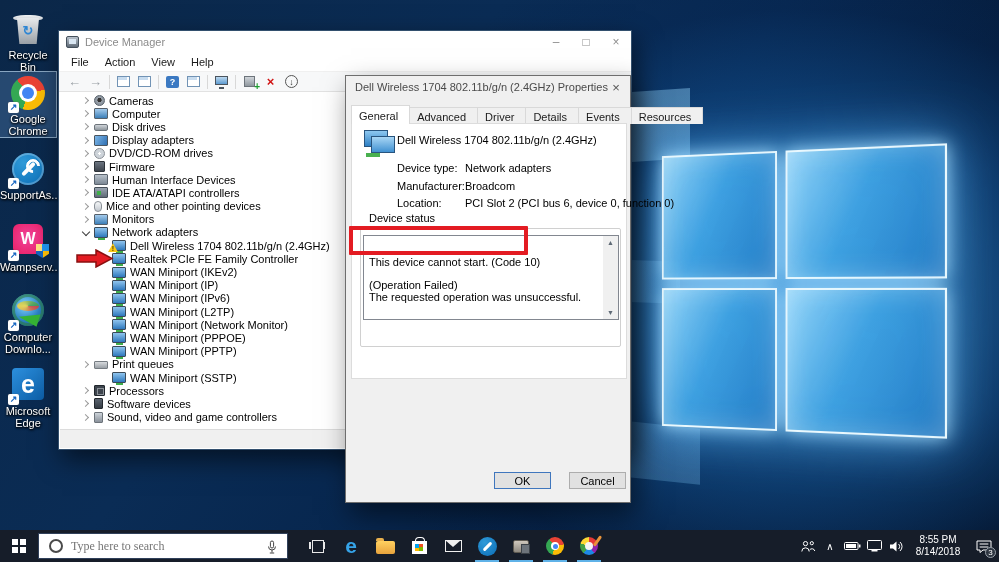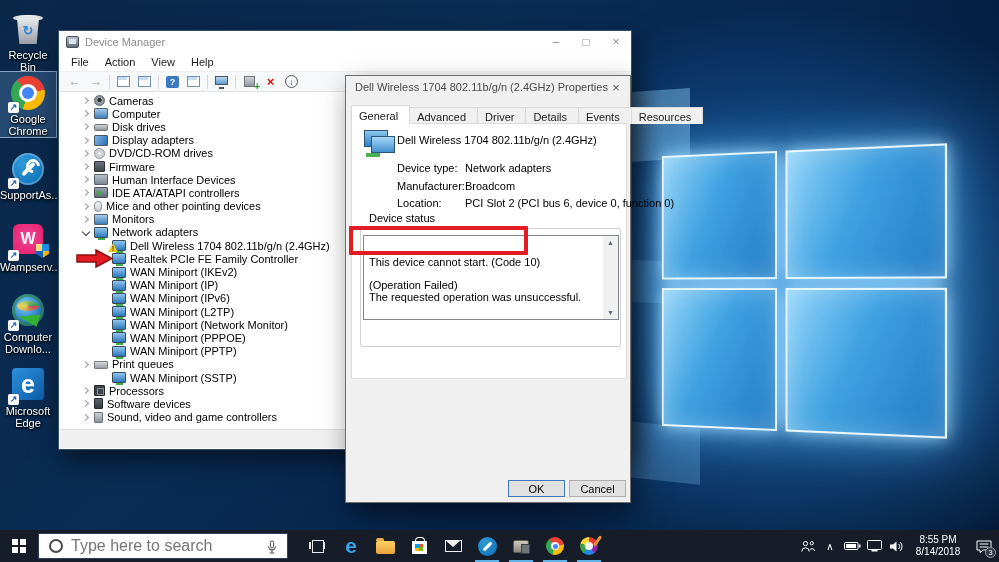--- a/index.html
+++ b/index.html
@@ -108,34 +108,34 @@
 .devname{position:absolute;left:45px;top:10px;font-size:11px;color:#000}
 .frow{position:absolute;left:45px;font-size:11px;color:#000;display:flex}
 .frow .fl{width:68px}
 .frow .fv{white-space:nowrap}
 .group{position:absolute;left:8px;top:104px;width:261px;height:119px;border:1px solid #d0d0d0;border-radius:2px}
 .grouplab{position:absolute;left:14px;top:88px;font-size:11px;color:#000;background:#fff;padding:0 3px;z-index:2}
 .statusbox{position:absolute;left:11px;top:111px;width:256px;height:85px;background:#fff;border:1px solid #828790}
 .statusbox .txt{position:absolute;left:5px;top:21px;right:18px;font-size:11px;line-height:11.5px;color:#000}
 .sscroll{position:absolute;right:0;top:0;bottom:0;width:15px;background:#f0f0f0;display:flex;flex-direction:column;justify-content:space-between;align-items:center}
 .sscroll span{color:#5f6a76;font-size:7px;height:13px;display:flex;align-items:center}
-.btnrow{position:absolute;right:4px;bottom:5px;display:flex;gap:4px}
+.btnrow{position:absolute;right:4px;bottom:13px;display:flex;gap:18px}
 .btn{width:57px;height:17px;background:#e1e1e1;border:1px solid #adadad;font-size:11px;color:#000;display:flex;align-items:center;justify-content:center}
 .btn.def{border-color:#3f76bd}
 
 .ann-rect{position:absolute;left:349px;top:226px;width:179px;height:29px;border:4px solid #e31b22;z-index:30;border-radius:1px}
 .ann-arrow{position:absolute;left:76px;top:249px;z-index:30}
 
 .taskbar{position:absolute;left:0;top:530px;width:999px;height:32px;background:#161d29;z-index:40;display:flex;align-items:center}
 .start{width:38px;height:32px;display:flex;align-items:center;justify-content:center}
 .startlogo{width:14px;height:14px;display:grid;grid-template-columns:6px 6px;grid-template-rows:6px 6px;gap:1.5px}
 .startlogo i{background:#fff}
 .search{position:relative;width:250px;height:26px;background:#fff;border:1px solid #30405a;display:flex;align-items:center}
 .cortana{width:14px;height:14px;border:2px solid #4a4a4a;border-radius:50%;margin:0 8px 0 10px}
-.search input{border:none;outline:none;font-size:16px;color:#a21caf;font-family:Liberation Sans, sans-serif;width:170px;background:transparent}
+.search input{border:none;outline:none;font-size:12px;color:#a21caf;font-family:Liberation Serif, serif;width:170px;background:transparent}
 .search .mic{position:absolute;right:9px;top:6px}
 .tbicon{position:relative;width:34px;height:32px;display:flex;align-items:center;justify-content:center}
 .tbicon .ul{position:absolute;left:5px;bottom:0;width:24px;height:2px;background:#5fb2e8}
 .tv-ico{position:relative;width:16px;height:12px}
 .tv-ico::before{content:"";position:absolute;left:3px;top:0;width:10px;height:11px;border:1px solid #e8e8e8}
 .tv-ico::after{content:"";position:absolute;left:0;top:2px;width:2px;height:7px;background:#e8e8e8;box-shadow:14px 0 0 #e8e8e8}
 .edge-e{color:#35a3e8;font-size:21px;font-weight:bold;line-height:20px}
 .folder{position:relative;width:19px;height:13px;background:linear-gradient(#ffd160,#e8a33d);border-radius:2px;margin-top:3px}
 .folder::before{content:"";position:absolute;left:0;top:-3px;width:8px;height:3px;background:#e8b04d;border-radius:2px 2px 0 0}
 .store{position:relative;width:15px;height:13px;background:#fff;margin-top:3px}

